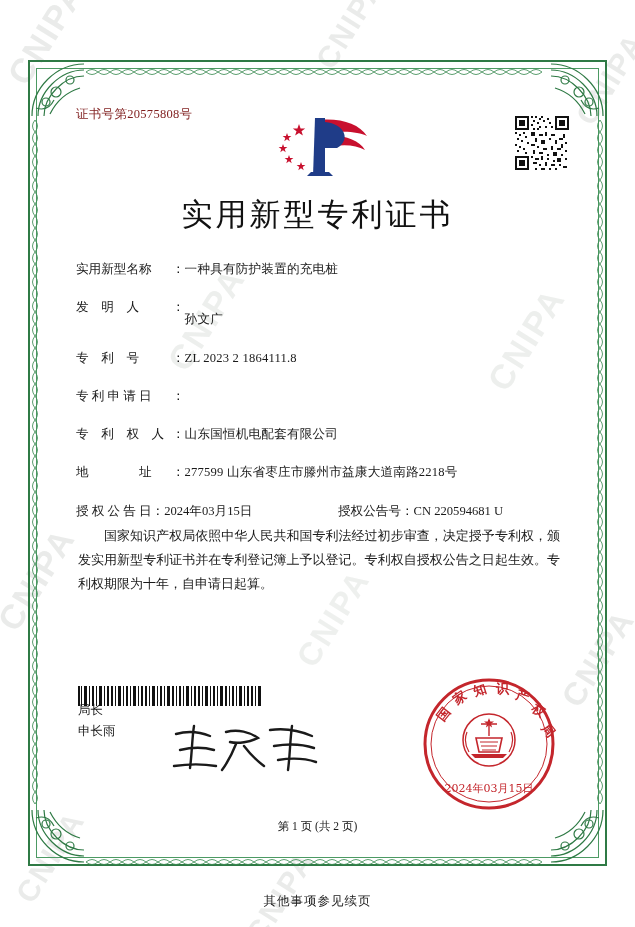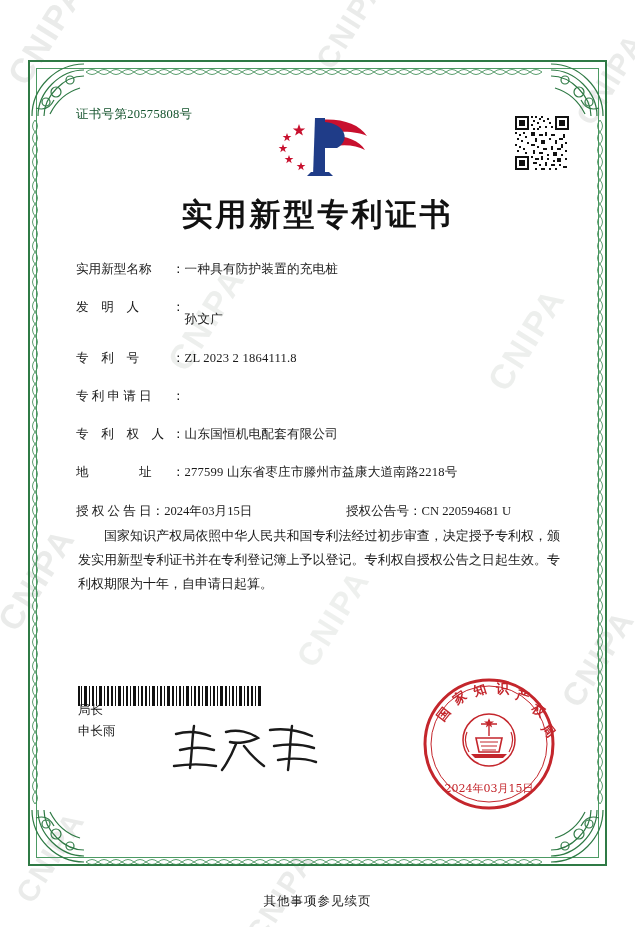--- a/index.html
+++ b/index.html
@@ -75,21 +75,21 @@
   .page {
     position: absolute;
     left: 56px; top: 84px;
     width: 523px; height: 758px;
   }
 
   .cert-no {
     position: absolute;
     left: 20px; top: 22px;
     font-size: 12.5px;
-    color: #14532d;
+    color: #7f1d1d;
     letter-spacing: .3px;
   }
 
   .qr {
     position: absolute;
     right: 10px; top: 32px;
     width: 54px; height: 54px;
     background: #ffffff;
   }
   .qr svg { display: block; }
@@ -100,21 +100,21 @@
     transform: translateX(-50%);
     width: 110px; height: 66px;
   }
 
   .title {
     position: absolute;
     left: 0; right: 0;
     top: 110px;
     text-align: center;
     font-size: 31px;
-    font-weight: bold;
+    font-weight: normal;
     letter-spacing: 3px;
     color: #111;
     font-family: "DejaVu Serif", serif;
   }
 
   .fields {
     position: absolute;
     left: 20px; top: 176px;
     width: 487px;
     font-size: 12.6px;
@@ -131,21 +131,21 @@
     letter-spacing: 0px;
     white-space: nowrap;
   }
   .fcolon { flex: 0 0 12px; }
   .fvalue {
     flex: 1 1 auto;
     letter-spacing: .2px;
   }
   .fvalue .second-line { display: block; margin-top: 12px; }
 
-  .row-split { display: flex; margin-bottom: 11px; gap: 8px; }
+  .row-split { display: flex; margin-bottom: 11px; }
   .row-split .half { display: flex; align-items: baseline; }
   .row-split .half.first { width: 262px; }
   .rs-label { white-space: nowrap; }
 
   .paragraphs {
     position: absolute;
     left: 22px; top: 440px;
     width: 482px;
     font-size: 13px;
     line-height: 1.85;
@@ -581,16 +581,17 @@
         <path d="M112 40 C124 38 138 38 150 42"></path>
       </g>
     </svg>
   </div>
 
   <div class="signature-block">
     <div>局长</div>
     <div>申长雨</div>
   </div>
 
+  <div class="page-num">第 1 页 (共 2 页)</div>
 
 </div>
 
 <div class="footer-note">其他事项参见续页</div>
 
 </body></html>

